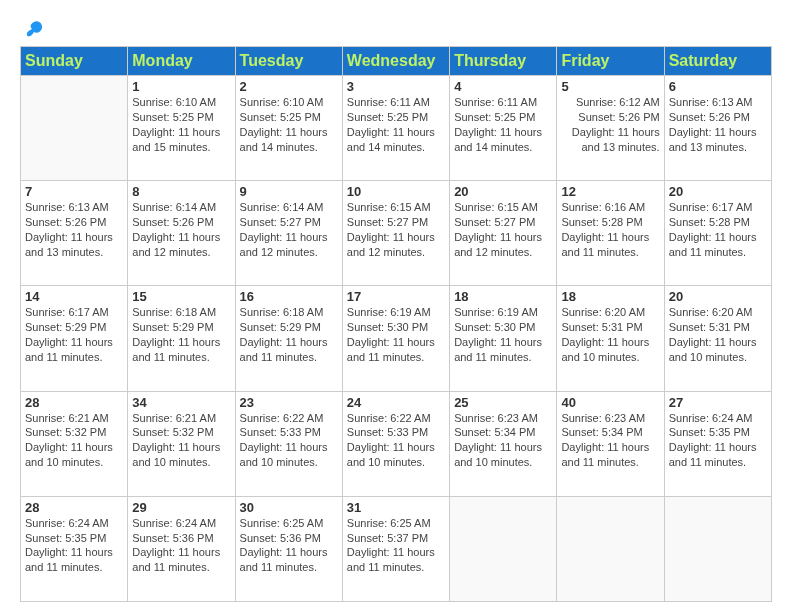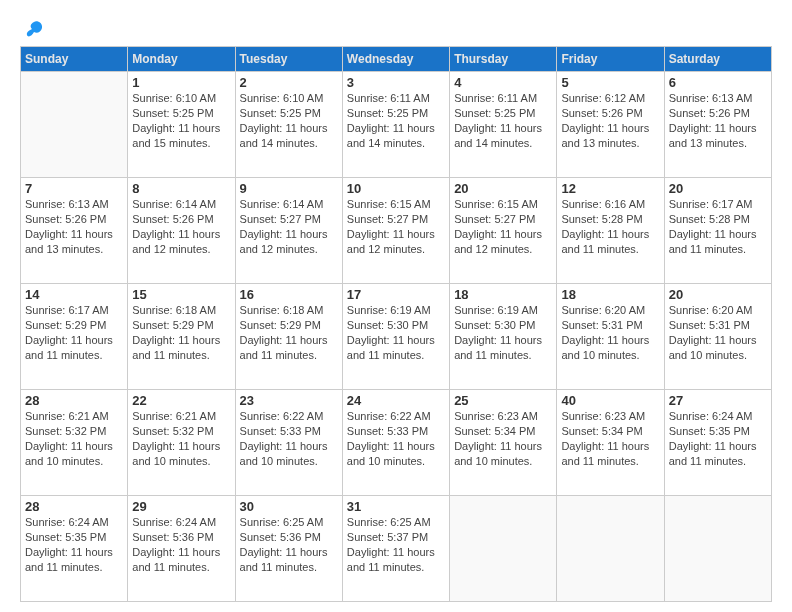--- a/index.html
+++ b/index.html
@@ -49,22 +49,22 @@
       color: #555;
     }
     .calendar {
       flex: 1;
       border-collapse: collapse;
       width: 100%;
       table-layout: fixed;
     }
     .calendar thead tr th {
       background-color: #1a73c8;
-      color: #e5e5e5;
-      font-size: 12px;
+      color: #bef264;
+      font-size: 16px;
       font-weight: bold;
       padding: 5px 4px;
       border: 1px solid #ccc;
       text-align: left;
     }
     .calendar tbody tr td {
       border: 1px solid #ccc;
       vertical-align: top;
       padding: 3px 4px;
       font-size: 9.5px;
@@ -148,21 +148,21 @@
           </td>
           <td>
             <span class="day-number">4</span>
             <div class="day-info" style="white-space: pre-line;">Sunrise: 6:11 AM
 Sunset: 5:25 PM
 Daylight: 11 hours
 and 14 minutes.</div>
           </td>
           <td>
             <span class="day-number">5</span>
-            <div class="day-info" style="white-space: pre-line;">Sunrise: 6:12 AM
+            <div class="day-info" style="white-space: pre-line; text-align: right;">Sunrise: 6:12 AM
 Sunset: 5:26 PM
 Daylight: 11 hours
 and 13 minutes.</div>
           </td>
           <td>
             <span class="day-number">6</span>
             <div class="day-info" style="white-space: pre-line;">Sunrise: 6:13 AM
 Sunset: 5:26 PM
 Daylight: 11 hours
 and 13 minutes.</div>
@@ -272,21 +272,21 @@
         </tr>
         <tr>
           <td>
             <span class="day-number">28</span>
             <div class="day-info" style="white-space: pre-line;">Sunrise: 6:21 AM
 Sunset: 5:32 PM
 Daylight: 11 hours
 and 10 minutes.</div>
           </td>
           <td>
-            <span class="day-number">22</span>
+            <span class="day-number">34</span>
             <div class="day-info" style="white-space: pre-line;">Sunrise: 6:21 AM
 Sunset: 5:32 PM
 Daylight: 11 hours
 and 10 minutes.</div>
           </td>
           <td>
             <span class="day-number">23</span>
             <div class="day-info" style="white-space: pre-line;">Sunrise: 6:22 AM
 Sunset: 5:33 PM
 Daylight: 11 hours

